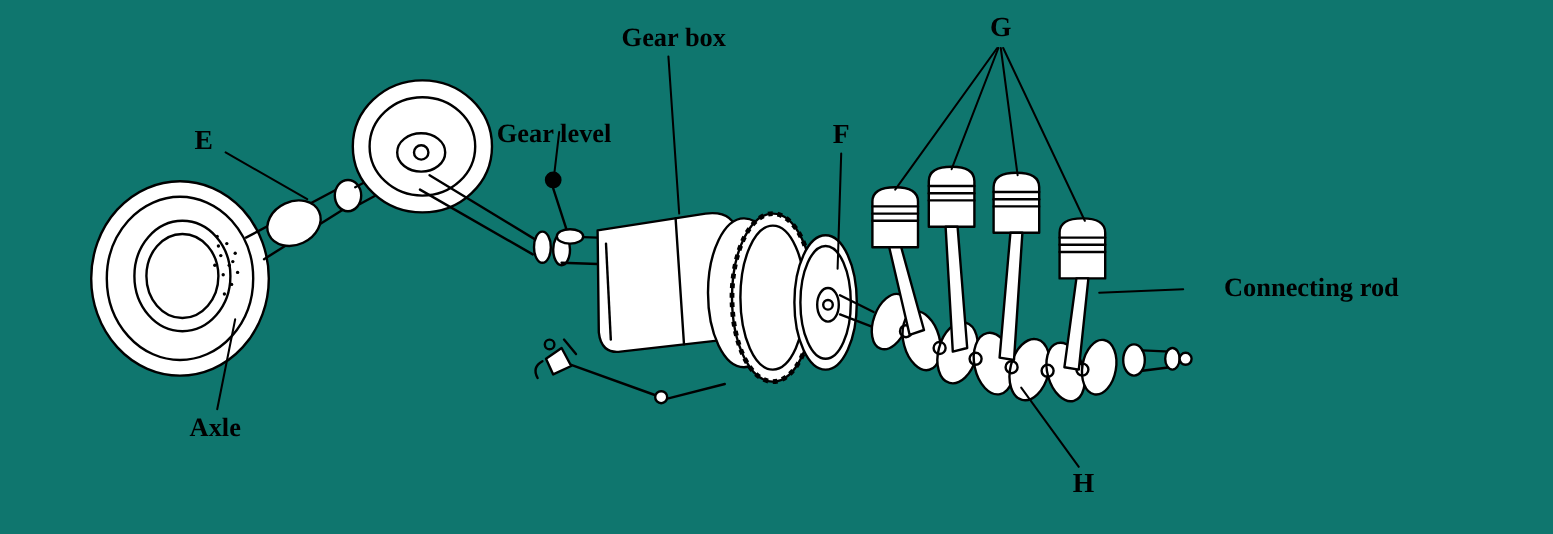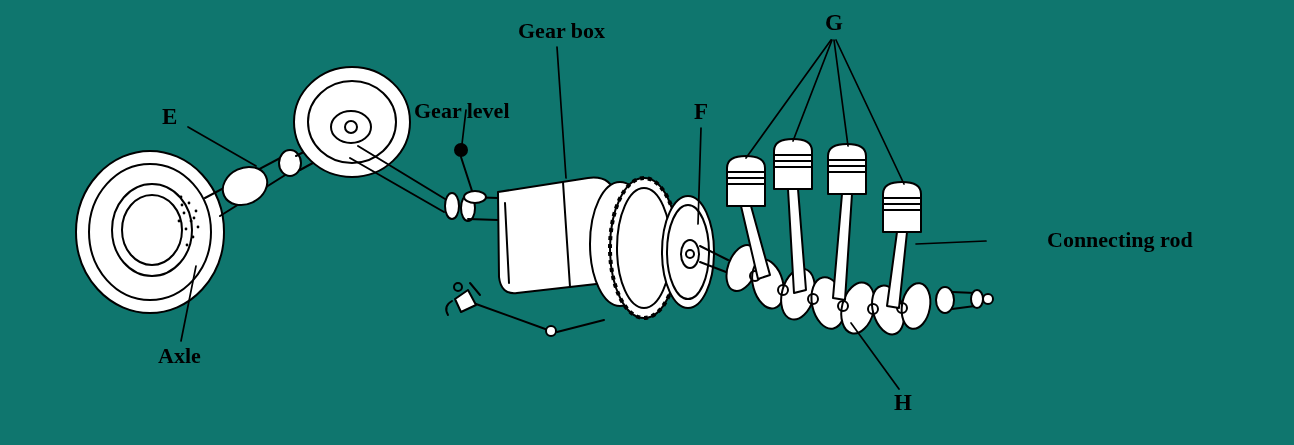--- a/index.html
+++ b/index.html
@@ -198,19 +198,19 @@
   <span class="lbl lbl-word" style="left:518px; top:18px;">Gear box</span>
 
   <span class="lbl lbl-letter" style="left:825px; top:10px;">G</span>
 
   <span class="lbl lbl-word" style="left:414px; top:98px;">Gear level</span>
 
   <span class="lbl lbl-letter" style="left:162px; top:104px;">E</span>
 
   <span class="lbl lbl-letter" style="left:694px; top:99px;">F</span>
 
-  <span class="lbl lbl-word" style="left:1047px; top:227px;">Connecting rod</span>
+  <span class="lbl lbl-word" style="left:1020px; top:227px;">Connecting rod</span>
 
   <span class="lbl lbl-word" style="left:158px; top:343px;text-align:right;">Axle</span>
 
   <span class="lbl lbl-letter" style="left:894px; top:390px;">H</span>
 
 </div>
 
 </body></html>

